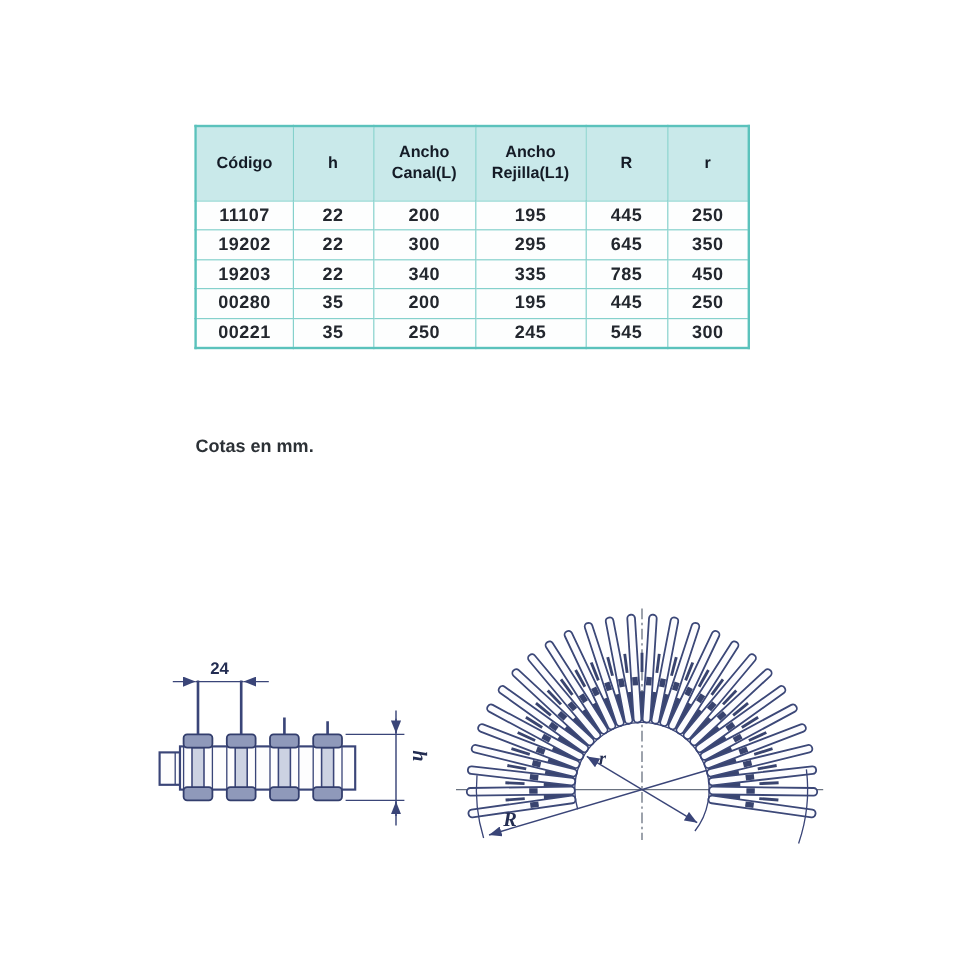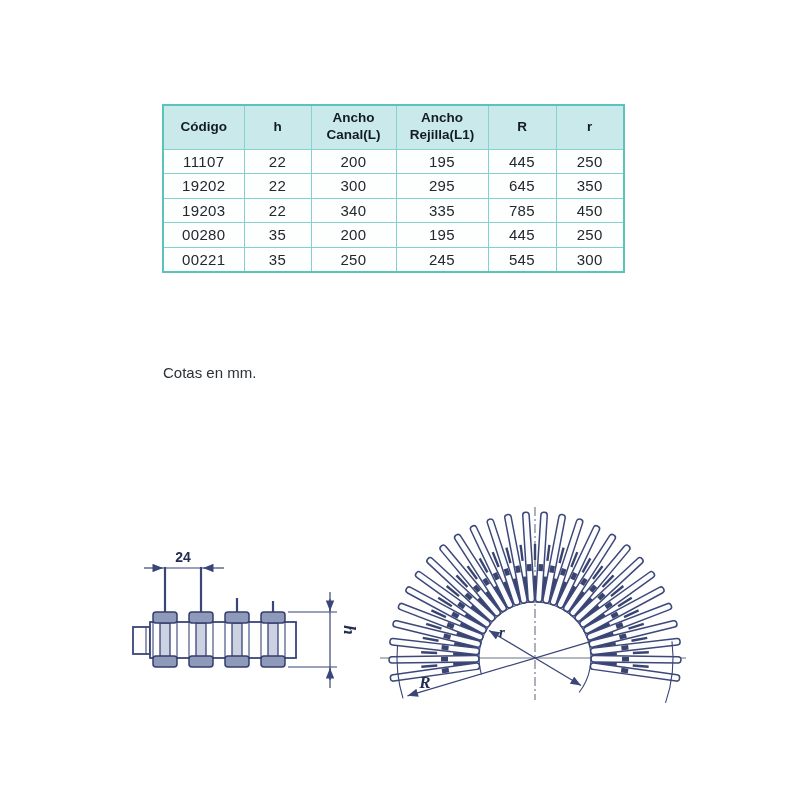--- a/index.html
+++ b/index.html
@@ -3,29 +3,29 @@
 <meta charset="utf-8">
 <style>
   html,body{margin:0;padding:0;}
   #canvas{position:relative;width:800px;height:800px;background:#ffffff;overflow:hidden;
           font-family:"Liberation Sans",sans-serif;}
   
   .spec-table{position:absolute;left:162px;top:104px;width:461px;border-collapse:collapse;
               table-layout:fixed;border:2px solid #5bc2bc;background:#fdfefe;}
   .spec-table th,.spec-table td{border:1px solid #85d1cc;text-align:center;vertical-align:middle;
               padding:0;overflow:hidden;}
-  .spec-table thead tr{height:44px;}
+  .spec-table thead tr{height:62px;}
   .spec-table tbody tr{height:24.5px;}
   .spec-table th{background:#c9e9ea;font-weight:700;font-size:13.5px;line-height:1.25;
               color:#141b26;white-space:pre-line;}
-  .spec-table td{font-weight:400;font-size:15px;color:#23272e;letter-spacing:.4px;background:#fdfefe;}
+  .spec-table td{font-weight:700;font-size:15px;color:#23272e;letter-spacing:.4px;background:#fdfefe;}
   .col-codigo{width:81px;} .col-h{width:67px;} .col-canal{width:85px;}
   .col-rejilla{width:92px;} .col-R{width:68px;} .col-r{width:68px;}
   
-  .caption{position:absolute;left:163px;top:364px;font-size:15px;font-weight:400;color:#2c3136;}
+  .caption{position:absolute;left:163px;top:364px;font-size:15px;font-weight:700;color:#2c3136;}
   
   .drawing{position:absolute;}
   .lnthin{stroke:#3a4578;stroke-width:1.1;fill:none;}
   .body-rect{fill:#fdfdfe;stroke:#3a4578;stroke-width:1.8;}
   .cap{fill:#8f99ba;stroke:#333e6d;stroke-width:1.5;}
   .shaft{fill:#ccd2e2;stroke:#3a4578;stroke-width:1.3;}
   .pin{stroke:#3a4578;stroke-width:2.2;}
   .dimline{stroke:#3a4578;stroke-width:1.2;fill:none;}
   .dim-text{font:600 14px "Liberation Sans",sans-serif;fill:#232d52;}
   .dim-serif{font:italic 700 17px "Liberation Serif",serif;fill:#232d52;}

